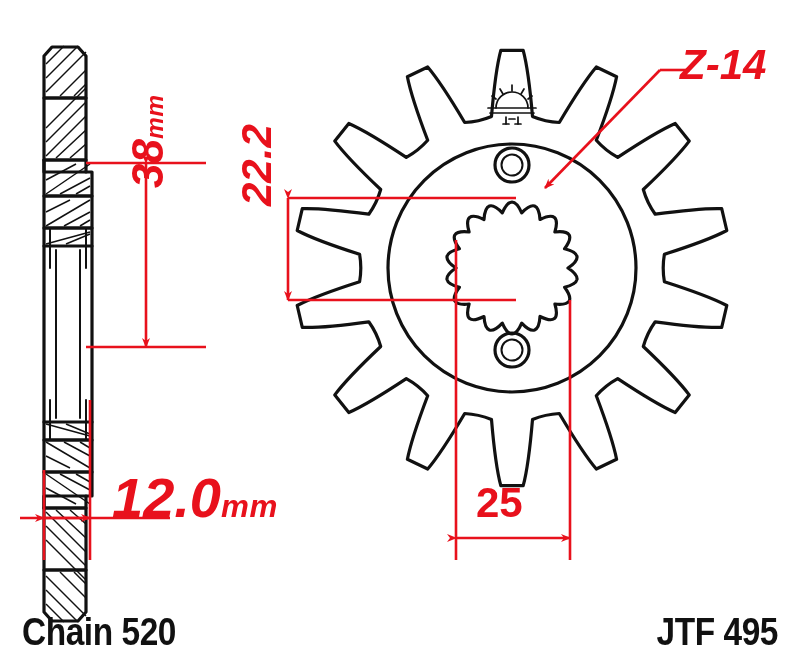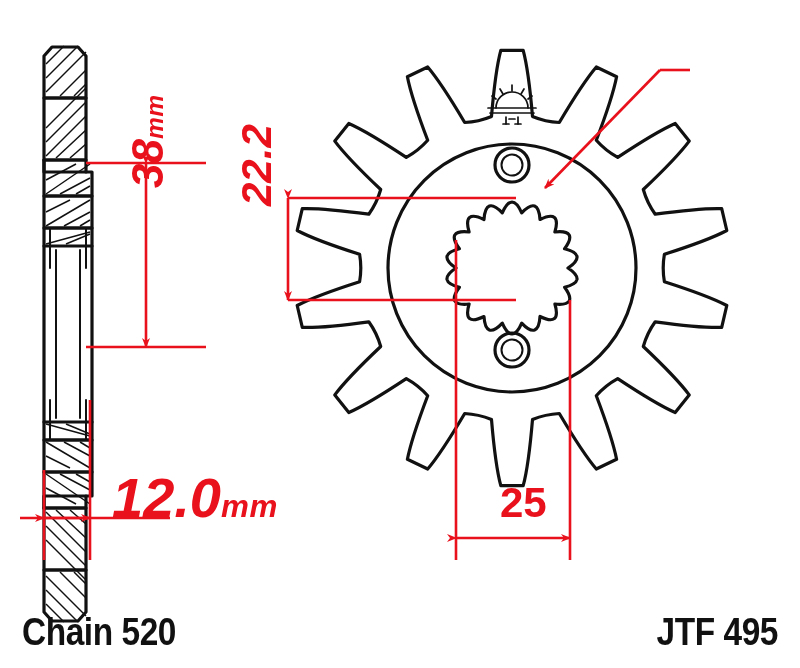--- a/index.html
+++ b/index.html
@@ -12,21 +12,21 @@
   .hatch{fill:none;stroke:#111111;stroke-width:1.5;}
   .red{fill:none;stroke:#e8111c;stroke-width:2.6;stroke-linecap:butt;}
   .lbl{position:absolute;color:#e8111c;font-family:"Liberation Sans",sans-serif;
        font-style:italic;font-weight:700;white-space:nowrap;line-height:1;}
   .lbl .unit{font-size:0.56em;font-style:italic;font-weight:700;letter-spacing:0.5px;}
   #lbl-38{left:126px;top:188px;font-size:44px;
           transform:rotate(-90deg);transform-origin:0 0;}
   #lbl-12{left:112px;top:470px;font-size:56px;}
   #lbl-222{left:236px;top:206px;font-size:42px;
            transform:rotate(-90deg);transform-origin:0 0;}
-  #lbl-25{left:476px;top:482px;font-size:42px;font-style:normal;margin-left:24px;}
+  #lbl-25{left:476px;top:482px;font-size:42px;font-style:normal;}
   #lbl-z14{left:680px;top:44px;font-size:42px;}
   .foot{position:absolute;bottom:14px;font-weight:700;font-size:38px;
         font-family:"Liberation Sans",sans-serif;color:#111;
         letter-spacing:-0.5px;transform:scaleX(0.88);}
   #foot-chain{left:22px;transform-origin:left bottom;}
   #foot-code{right:22px;transform-origin:right bottom;}
 </style>
 </head>
 <body>
 
@@ -176,17 +176,18 @@
   </svg>
 
   <div class="lbl" id="lbl-38"><span>38</span><span class="unit">mm</span></div>
 
   <div class="lbl" id="lbl-12"><span>12.0</span><span class="unit">mm</span></div>
 
   <div class="lbl" id="lbl-222">22.2</div>
 
   <div class="lbl" id="lbl-25">25</div>
 
+  <div class="lbl" id="lbl-z14">Z-14</div>
 
   <div class="foot" id="foot-chain">Chain 520</div>
 
   <div class="foot" id="foot-code">JTF 495</div>
 </div>
 
 </body></html>

